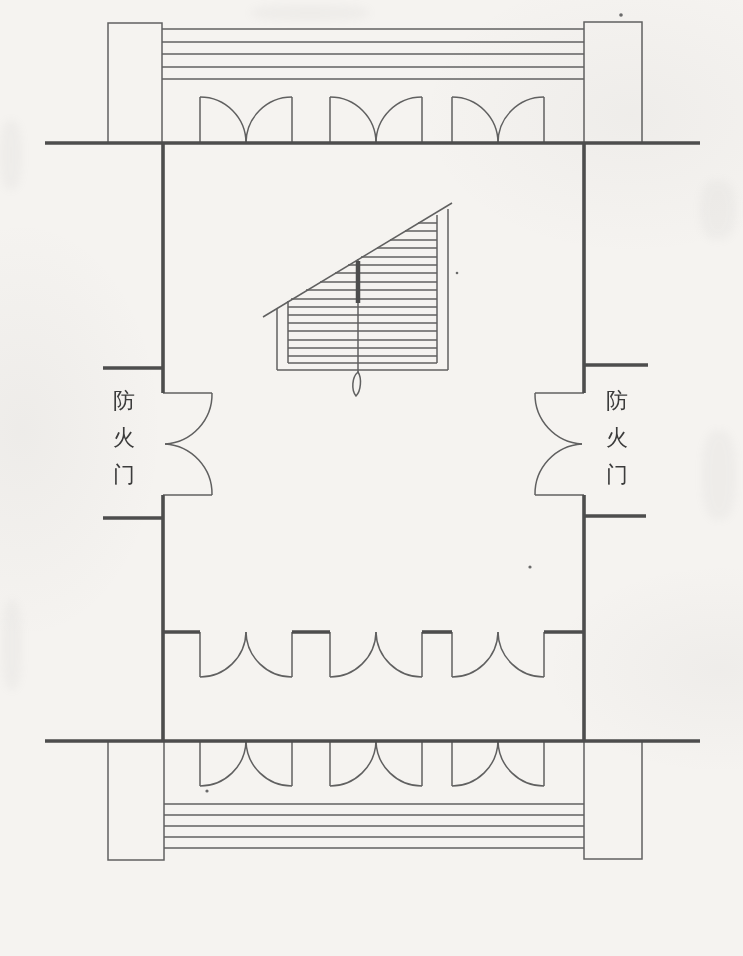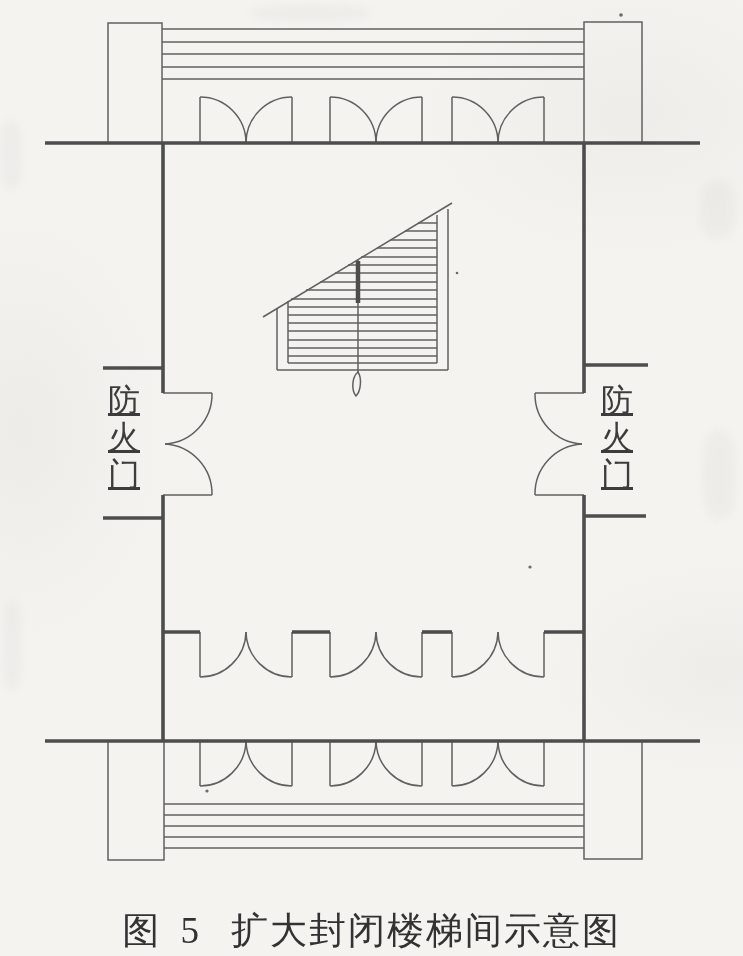--- a/index.html
+++ b/index.html
@@ -15,27 +15,26 @@
       radial-gradient(ellipse 300px 200px at 85% 12%, rgba(120,120,120,0.05), rgba(0,0,0,0) 70%),
       radial-gradient(ellipse 200px 300px at 3% 45%, rgba(120,120,120,0.06), rgba(0,0,0,0) 70%),
       radial-gradient(ellipse 250px 150px at 97% 70%, rgba(120,120,120,0.05), rgba(0,0,0,0) 70%),
       #f5f3f0;
     overflow:hidden;
   }
   svg.diagram{position:absolute;left:0;top:0;}
   .fd-label{
     position:absolute;
     width:36px;
-    font-size:32px;
+    font-size:22px;
     line-height:37px;
     color:#3c3c3c;
     text-align:center;
     word-break:break-all;
     letter-spacing:0;
-    text-decoration:underline;
   }
   .fd-label-left{left:106px;top:382px;}
   .fd-label-right{left:599px;top:382px;}
   .caption{
     position:absolute;
     left:0;top:906px;width:743px;
     text-align:center;
     font-size:37px;
     color:#323232;
     letter-spacing:2px;
@@ -228,17 +227,14 @@
       </g>
 
       <line x1="358" y1="261" x2="358" y2="303" stroke-width="4.5"></line>
     </g>
   </svg>
 
   <div class="fd-label fd-label-left">防火门</div>
 
   <div class="fd-label fd-label-right">防火门</div>
 
-  <div class="caption">
-    <span class="prefix">图 5</span><span>扩大封闭楼梯间示意图</span>
-  </div>
 
 </div>
 
 </body></html>

